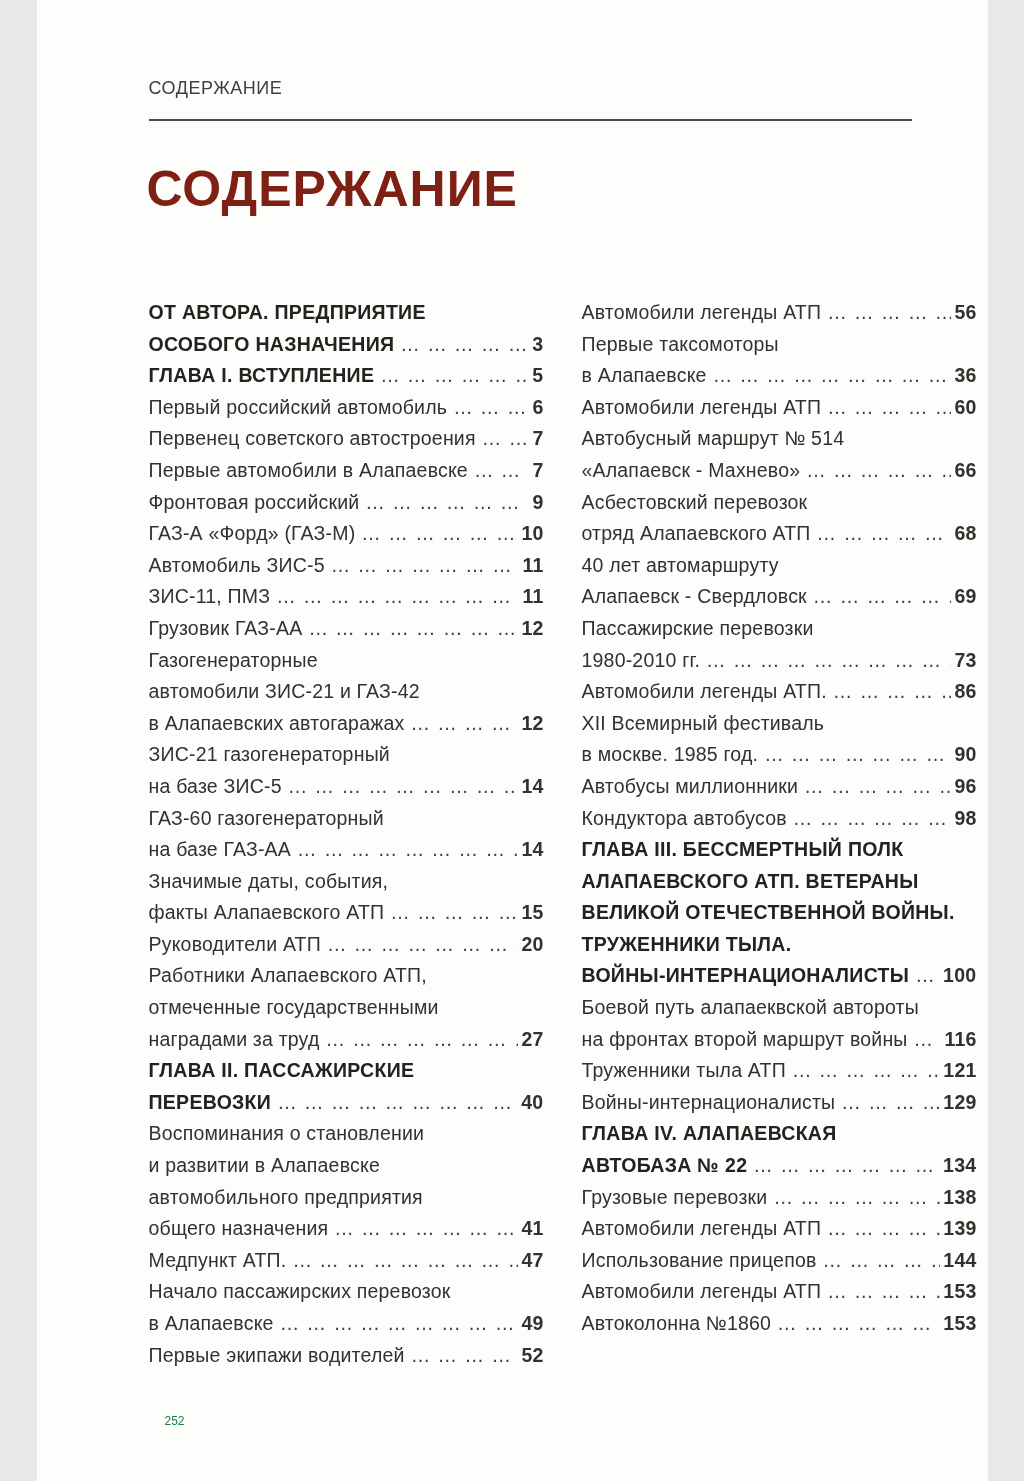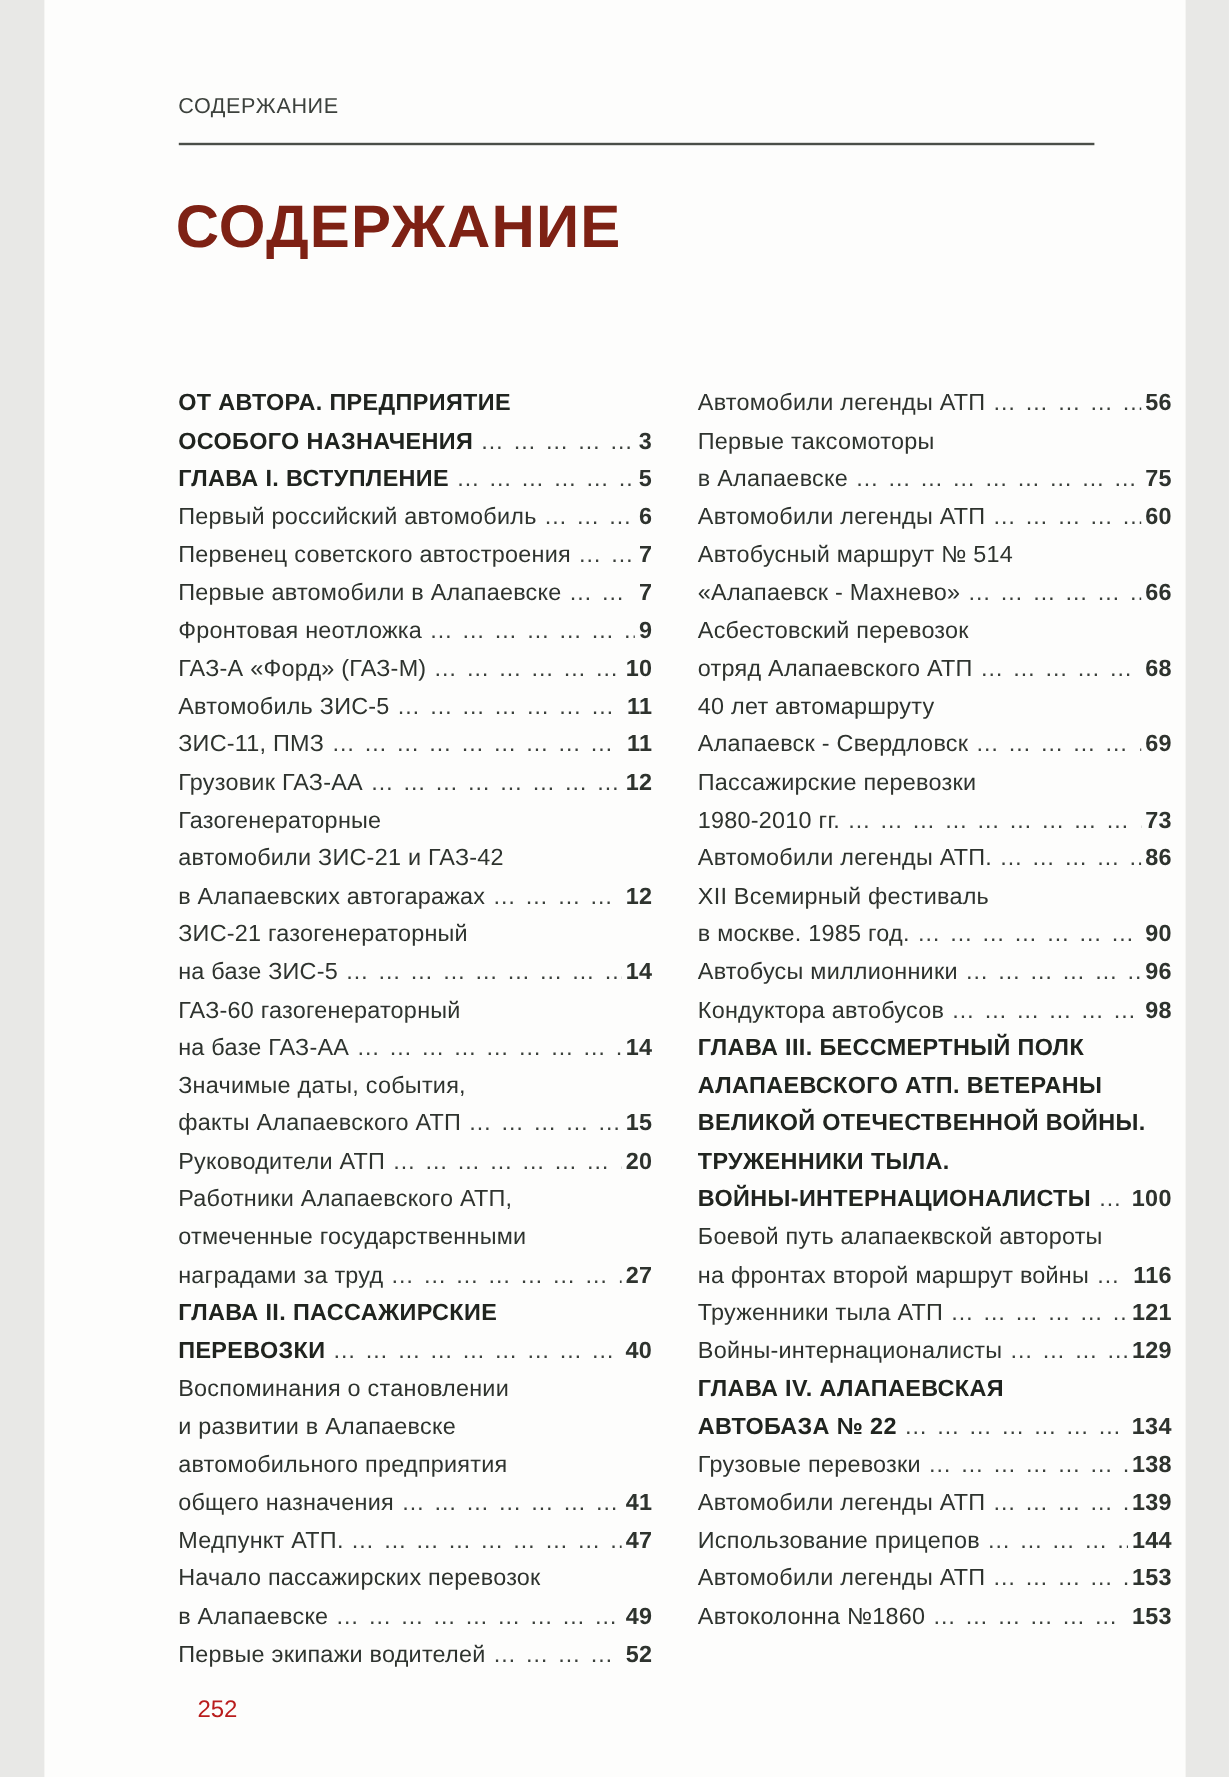--- a/index.html
+++ b/index.html
@@ -43,21 +43,20 @@
     letter-spacing: 1px;
     color: #7e2114;
   }
   .toc {
     position: absolute;
     left: 112px;
     top: 297px;
     width: 828px;
     display: flex;
     gap: 38px;
-    margin-top: 24px;
   }
   .toc-column {
     flex: 1;
     min-width: 0;
   }
   .toc-row {
     display: flex;
     align-items: baseline;
     height: 31.6px;
     font-size: 19.5px;
@@ -86,22 +85,22 @@
     white-space: nowrap;
     flex-shrink: 0;
     font-weight: bold;
     color: #2e332e;
   }
   .toc-row.bold .toc-page { color: #2e332e; }
   .footer-page-number {
     position: absolute;
     left: 128px;
     top: 1414px;
-    font-size: 20px;
-    color: #b91c1c;
+    font-size: 12px;
+    color: #15803d;
   }
 </style>
 </head>
 <body>
 
 <div class="page">
 
   <div class="running-header">СОДЕРЖАНИЕ</div>
 
   <div class="header-rule"></div>
@@ -132,21 +131,21 @@
           <span class="toc-text">Первенец советского автостроения</span>
           <span class="toc-leader">… … … … … … … … … … … … … … … … … … … … … … … … </span>
           <span class="toc-page">7</span>
         </div>
         <div class="toc-row">
           <span class="toc-text">Первые автомобили в Алапаевске</span>
           <span class="toc-leader">… … … … … … … … … … … … … … … … … … … … … … … … </span>
           <span class="toc-page">7</span>
         </div>
         <div class="toc-row">
-          <span class="toc-text">Фронтовая неотложка</span>
+          <span class="toc-text">Фронтовая российский</span>
           <span class="toc-leader">… … … … … … … … … … … … … … … … … … … … … … … … </span>
           <span class="toc-page">9</span>
         </div>
         <div class="toc-row">
           <span class="toc-text">ГАЗ-А «Форд» (ГАЗ-М)</span>
           <span class="toc-leader">… … … … … … … … … … … … … … … … … … … … … … … … </span>
           <span class="toc-page">10</span>
         </div>
         <div class="toc-row">
           <span class="toc-text">Автомобиль ЗИС-5</span>
@@ -260,21 +259,21 @@
           <span class="toc-text">Автомобили легенды АТП</span>
           <span class="toc-leader">… … … … … … … … … … … … … … … … … … … … … … … … </span>
           <span class="toc-page">56</span>
         </div>
         <div class="toc-row">
           <span class="toc-text">Первые таксомоторы</span>
         </div>
         <div class="toc-row">
           <span class="toc-text">в Алапаевске</span>
           <span class="toc-leader">… … … … … … … … … … … … … … … … … … … … … … … … </span>
-          <span class="toc-page">75</span>
+          <span class="toc-page">36</span>
         </div>
         <div class="toc-row">
           <span class="toc-text">Автомобили легенды АТП</span>
           <span class="toc-leader">… … … … … … … … … … … … … … … … … … … … … … … … </span>
           <span class="toc-page">60</span>
         </div>
         <div class="toc-row">
           <span class="toc-text">Автобусный маршрут № 514</span>
         </div>
         <div class="toc-row">

